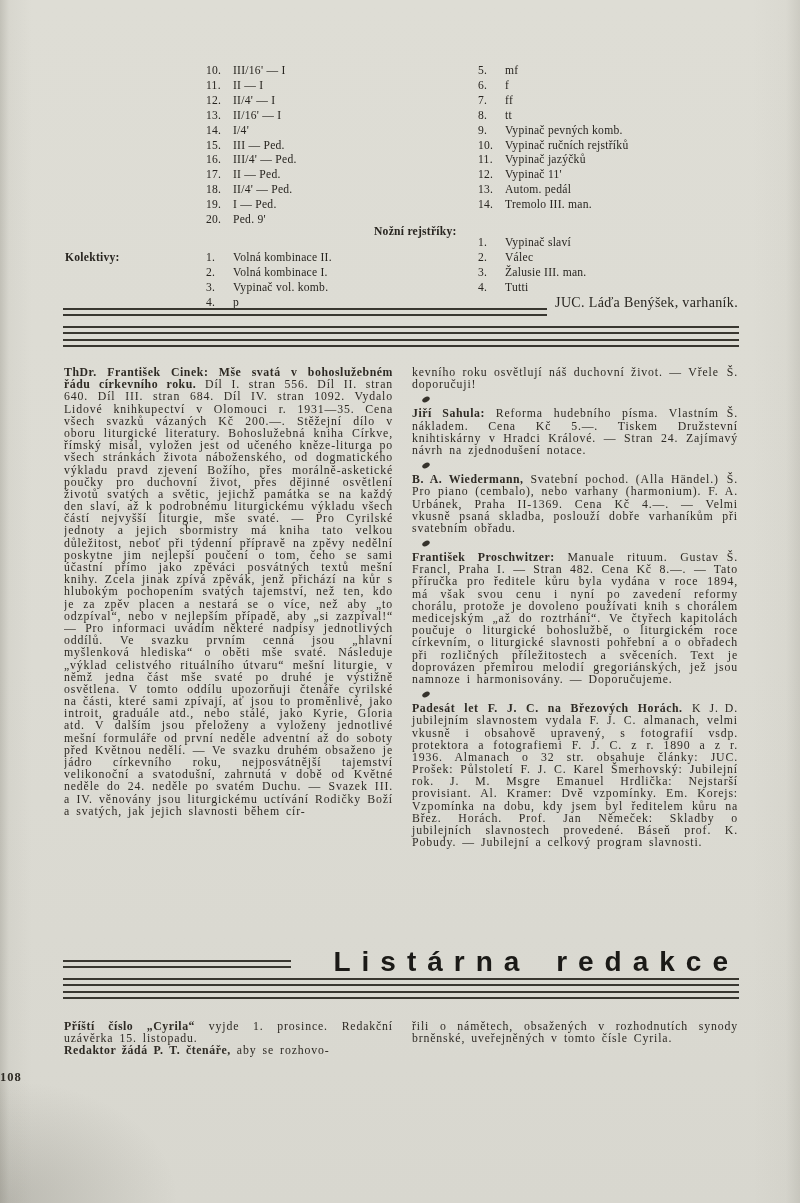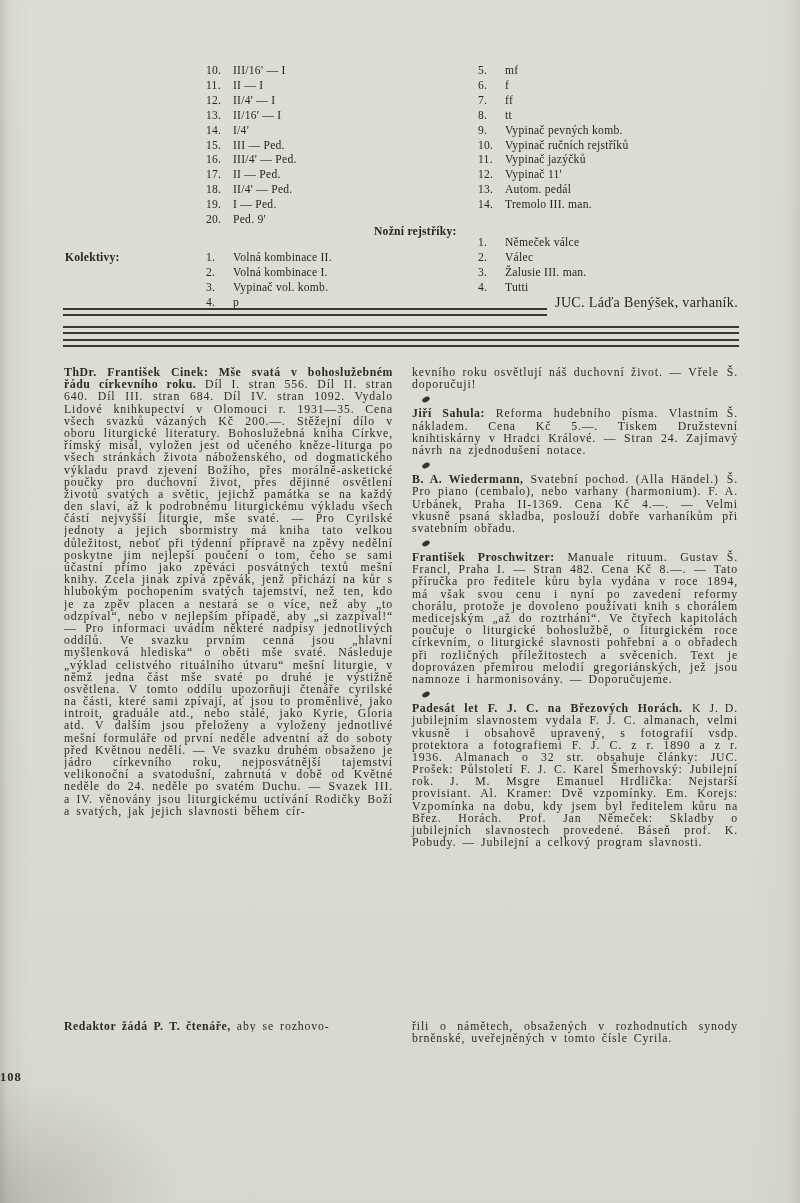--- a/index.html
+++ b/index.html
@@ -106,21 +106,21 @@
       <div><span class="li-num">9.</span><span>Vypinač pevných komb.</span></div>
       <div><span class="li-num">10.</span><span>Vypinač ručních rejstříků</span></div>
       <div><span class="li-num">11.</span><span>Vypinač jazýčků</span></div>
       <div><span class="li-num">12.</span><span>Vypinač 11'</span></div>
       <div><span class="li-num">13.</span><span>Autom. pedál</span></div>
       <div><span class="li-num">14.</span><span>Tremolo III. man.</span></div>
     </div>
 
     <div class="lbl lbl-nozni">Nožní rejstříky:</div>
     <div class="lst lst-nozni">
-      <div><span class="li-num">1.</span><span>Němeček válce</span></div>
+      <div><span class="li-num">1.</span><span>Vypinač slaví</span></div>
       <div><span class="li-num">2.</span><span>Válec</span></div>
       <div><span class="li-num">3.</span><span>Žalusie III. man.</span></div>
       <div><span class="li-num">4.</span><span>Tutti</span></div>
     </div>
 
     <div class="organ-sig">JUC. Láďa Benýšek, varhaník.</div>
   </section>
 
   <header class="section-header hdr-literatura">
     <div class="sh-rule-left dbl"></div>
@@ -154,23 +154,30 @@
       <p><span class="sig">Š.</span><b>František Proschwitzer:</b><span> Manuale rituum. Gustav Francl, Praha I. — Stran 482. Cena Kč 8.—. — Tato příručka pro ředitele kůru byla vydána v roce 1894, má však svou cenu i nyní po zavedení reformy chorálu, protože je dovoleno používati knih s chorálem medicejským „až do roztrhání“. Ve čtyřech kapitolách poučuje o liturgické bohoslužbě, o liturgickém roce církevním, o liturgické slavnosti pohřební a o obřadech při rozličných příležitostech a svěceních. Text je doprovázen přemírou melodií gregoriánských, jež jsou namnoze i harmonisovány. — Doporučujeme.</span></p>
 
       <div class="orn">
           <span class="orn-glyph"></span>
         </div>
 
       <p><span class="sig">J. D.</span><b>Padesát let F. J. C. na Březových Horách.</b><span> K jubilejním slavnostem vydala F. J. C. almanach, velmi vkusně i obsahově upravený, s fotografií vsdp. protektora a fotografiemi F. J. C. z r. 1890 a z r. 1936. Almanach o 32 str. obsahuje články: JUC. Prošek: Půlstoletí F. J. C. Karel Šmerhovský: Jubilejní rok. J. M. Msgre Emanuel Hrdlička: Nejstarší provisiant. Al. Kramer: Dvě vzpomínky. Em. Korejs: Vzpomínka na dobu, kdy jsem byl ředitelem kůru na Břez. Horách. Prof. Jan Němeček: Skladby o jubilejních slavnostech provedené. Báseň prof. K. Pobudy. — Jubilejní a celkový program slavnosti.</span></p>
     </div>
   </section>
 
+  <header class="section-header hdr-listarna">
+    <div class="sh-rule-left dbl"></div>
+    <h2 class="sh-title">Listárna redakce</h2>
+    <div class="sh-full1 dbl"></div>
+    <div class="sh-full2 dbl"></div>
+  </header>
 
   <section class="cols-listarna">
     <div class="col-left bodytext" style="height:auto;">
+      <p><b>Příští číslo „Cyrila“</b><span> vyjde 1. prosince. Redakční uzávěrka 15. listopadu.</span></p>
       <p><b>Redaktor žádá P. T. čtenáře,</b><span> aby se rozhovo-</span></p>
     </div>
     <div class="col-right bodytext">
       <p><span>řili o námětech, obsažených v rozhodnutích synody brněnské, uveřejněných v tomto čísle Cyrila.</span></p>
     </div>
   </section>
 
   <div class="page-number">108</div>
 </div>
 

